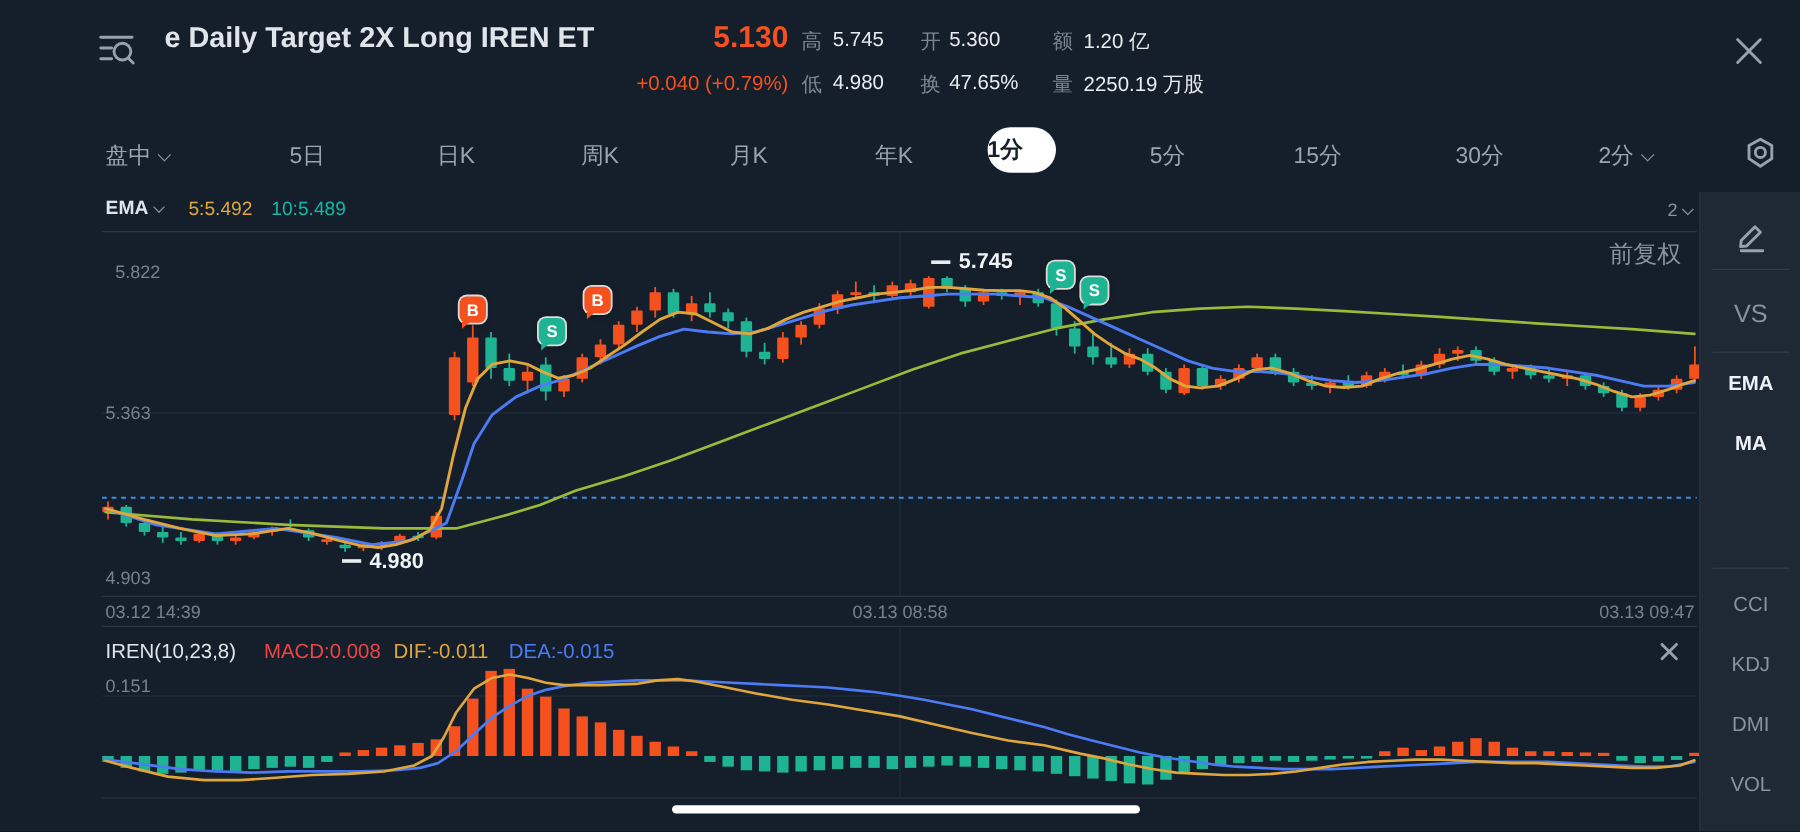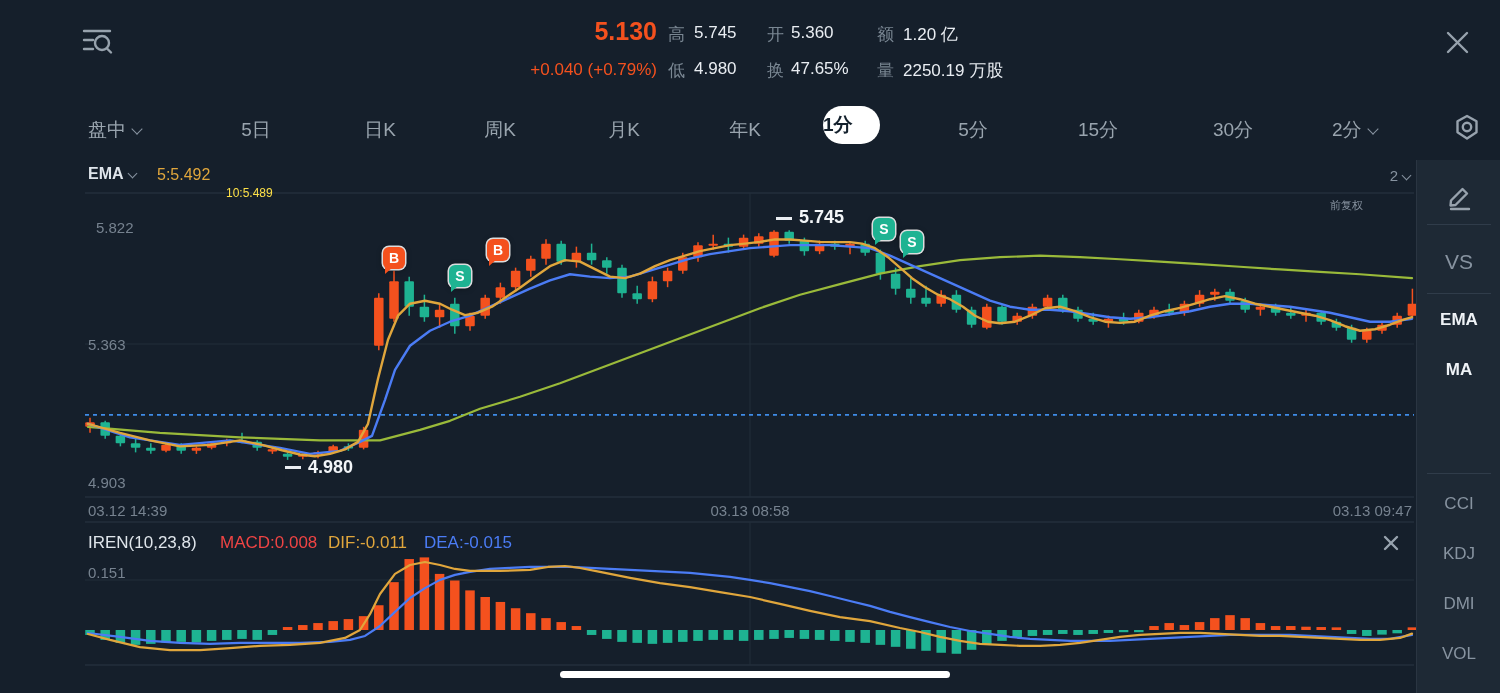--- a/index.html
+++ b/index.html
@@ -22,23 +22,23 @@
   .pill{left:823px;top:106px;width:57px;height:38px;background:#ffffff;border-radius:19px;
         display:flex;align-items:center;justify-content:flex-start;}
   .pill span{color:#13202c;font-size:19px;font-weight:700;}
   .chv{display:inline-block;width:7px;height:7px;border-right:1.7px solid #8793a0;
        border-bottom:1.7px solid #8793a0;transform:rotate(45deg);margin-left:7px;vertical-align:3px;}
   .chv-sm{display:inline-block;width:6px;height:6px;border-right:1.6px solid #8793a0;
        border-bottom:1.6px solid #8793a0;transform:rotate(45deg);margin-left:5px;vertical-align:2px;}
   
   .ema-name{left:88px;top:165px;font-size:16px;font-weight:600;color:#dfe5eb;}
   .ema5{left:157px;top:166px;font-size:16px;color:#e0a63c;}
-  .ema10{left:226px;top:166px;font-size:12px;color:#fde047;margin-top:20px;}
+  .ema10{left:226px;top:166px;font-size:16px;color:#14b8a6;}
   .cnt2{left:1340px;top:167px;width:70px;text-align:right;font-size:15px;color:#8793a0;}
-  .adjust{left:1330px;top:198px;width:82px;text-align:left;font-size:11px;color:#8793a0;}
+  .adjust{left:1330px;top:198px;width:82px;text-align:center;font-size:20px;color:#8793a0;}
   .axis{font-size:15px;color:#76828f;}
   .hl-text{font-size:18px;font-weight:700;color:#f2f5f8;}
   .hl-dash{height:3px;width:16px;background:#e9edf2;}
   
   .macd-t{left:88px;top:533px;font-size:17px;color:#dfe5eb;}
   .macd-m{left:220px;top:533px;font-size:17px;color:#ef4444;}
   .macd-dif{left:328px;top:533px;font-size:17px;color:#e0a63c;}
   .macd-dea{left:424px;top:533px;font-size:17px;color:#4b7cf5;}
   
   .badge{position:absolute;z-index:3;width:22px;height:22px;border-radius:6px;display:flex;
@@ -344,20 +344,21 @@
       <polyline points="88,633.96 110,639.9 140,647.16 170,650.13 200,650.13 230,648.15 260,645.84 290,644.85 320,642.87 345,637.92 360,630 370,614.16 380,594.03 395,573.9 410,564.99 425,562.02 440,564.99 455,568.95 470,570.93 500,570.93 530,569.94 548,566.97 565,565.98 580,567.96 600,571.92 630,577.86 660,583.14 690,587.1 720,592.05 750,597 780,603.93 810,610.86 840,617.13 870,621.09 900,628.02 920,631.98 940,636.93 960,640.89 980,643.86 1000,644.85 1020,645.84 1040,645.84 1060,644.85 1080,642.87 1100,639.9 1120,636.93 1140,634.95 1160,633.96 1180,632.97 1200,632.97 1220,633.96 1240,634.95 1260,635.94 1280,635.94 1300,636.93 1320,637.92 1340,638.91 1360,639.9 1380,639.9 1400,637.92 1412,633.63" fill="none" stroke="#e0a63c" stroke-width="2.2" stroke-linejoin="round" stroke-linecap="round"></polyline>
     </svg>
 
   <svg class="abs ovl icon" style="left:80px;top:24px;" width="36" height="36" viewBox="0 0 36 36">
     <line x1="4" y1="7" x2="30" y2="7"></line>
       <line x1="4" y1="16" x2="13" y2="16"></line>
       <line x1="4" y1="25" x2="13" y2="25"></line>
     <circle cx="22" cy="19" r="7"></circle>
       <line x1="27" y1="24.5" x2="31" y2="28.5"></line>
   </svg>
+  <div class="abs ovl title">e Daily Target 2X Long IREN ET</div>
   <div class="abs ovl price">5.130</div>
   <div class="abs ovl change">+0.040 (+0.79%)</div>
 
   <div class="abs ovl stat-label" style="left:668px;top:23px;">高</div>
   <div class="abs ovl stat-value" style="left:694px;top:23px;">5.745</div>
   <div class="abs ovl stat-label" style="left:767px;top:23px;">开</div>
   <div class="abs ovl stat-value" style="left:791px;top:23px;">5.360</div>
   <div class="abs ovl stat-label" style="left:877px;top:23px;">额</div>
   <div class="abs ovl stat-value" style="left:903px;top:23px;">1.20 亿</div>
   <div class="abs ovl stat-label" style="left:668px;top:59px;">低</div>

